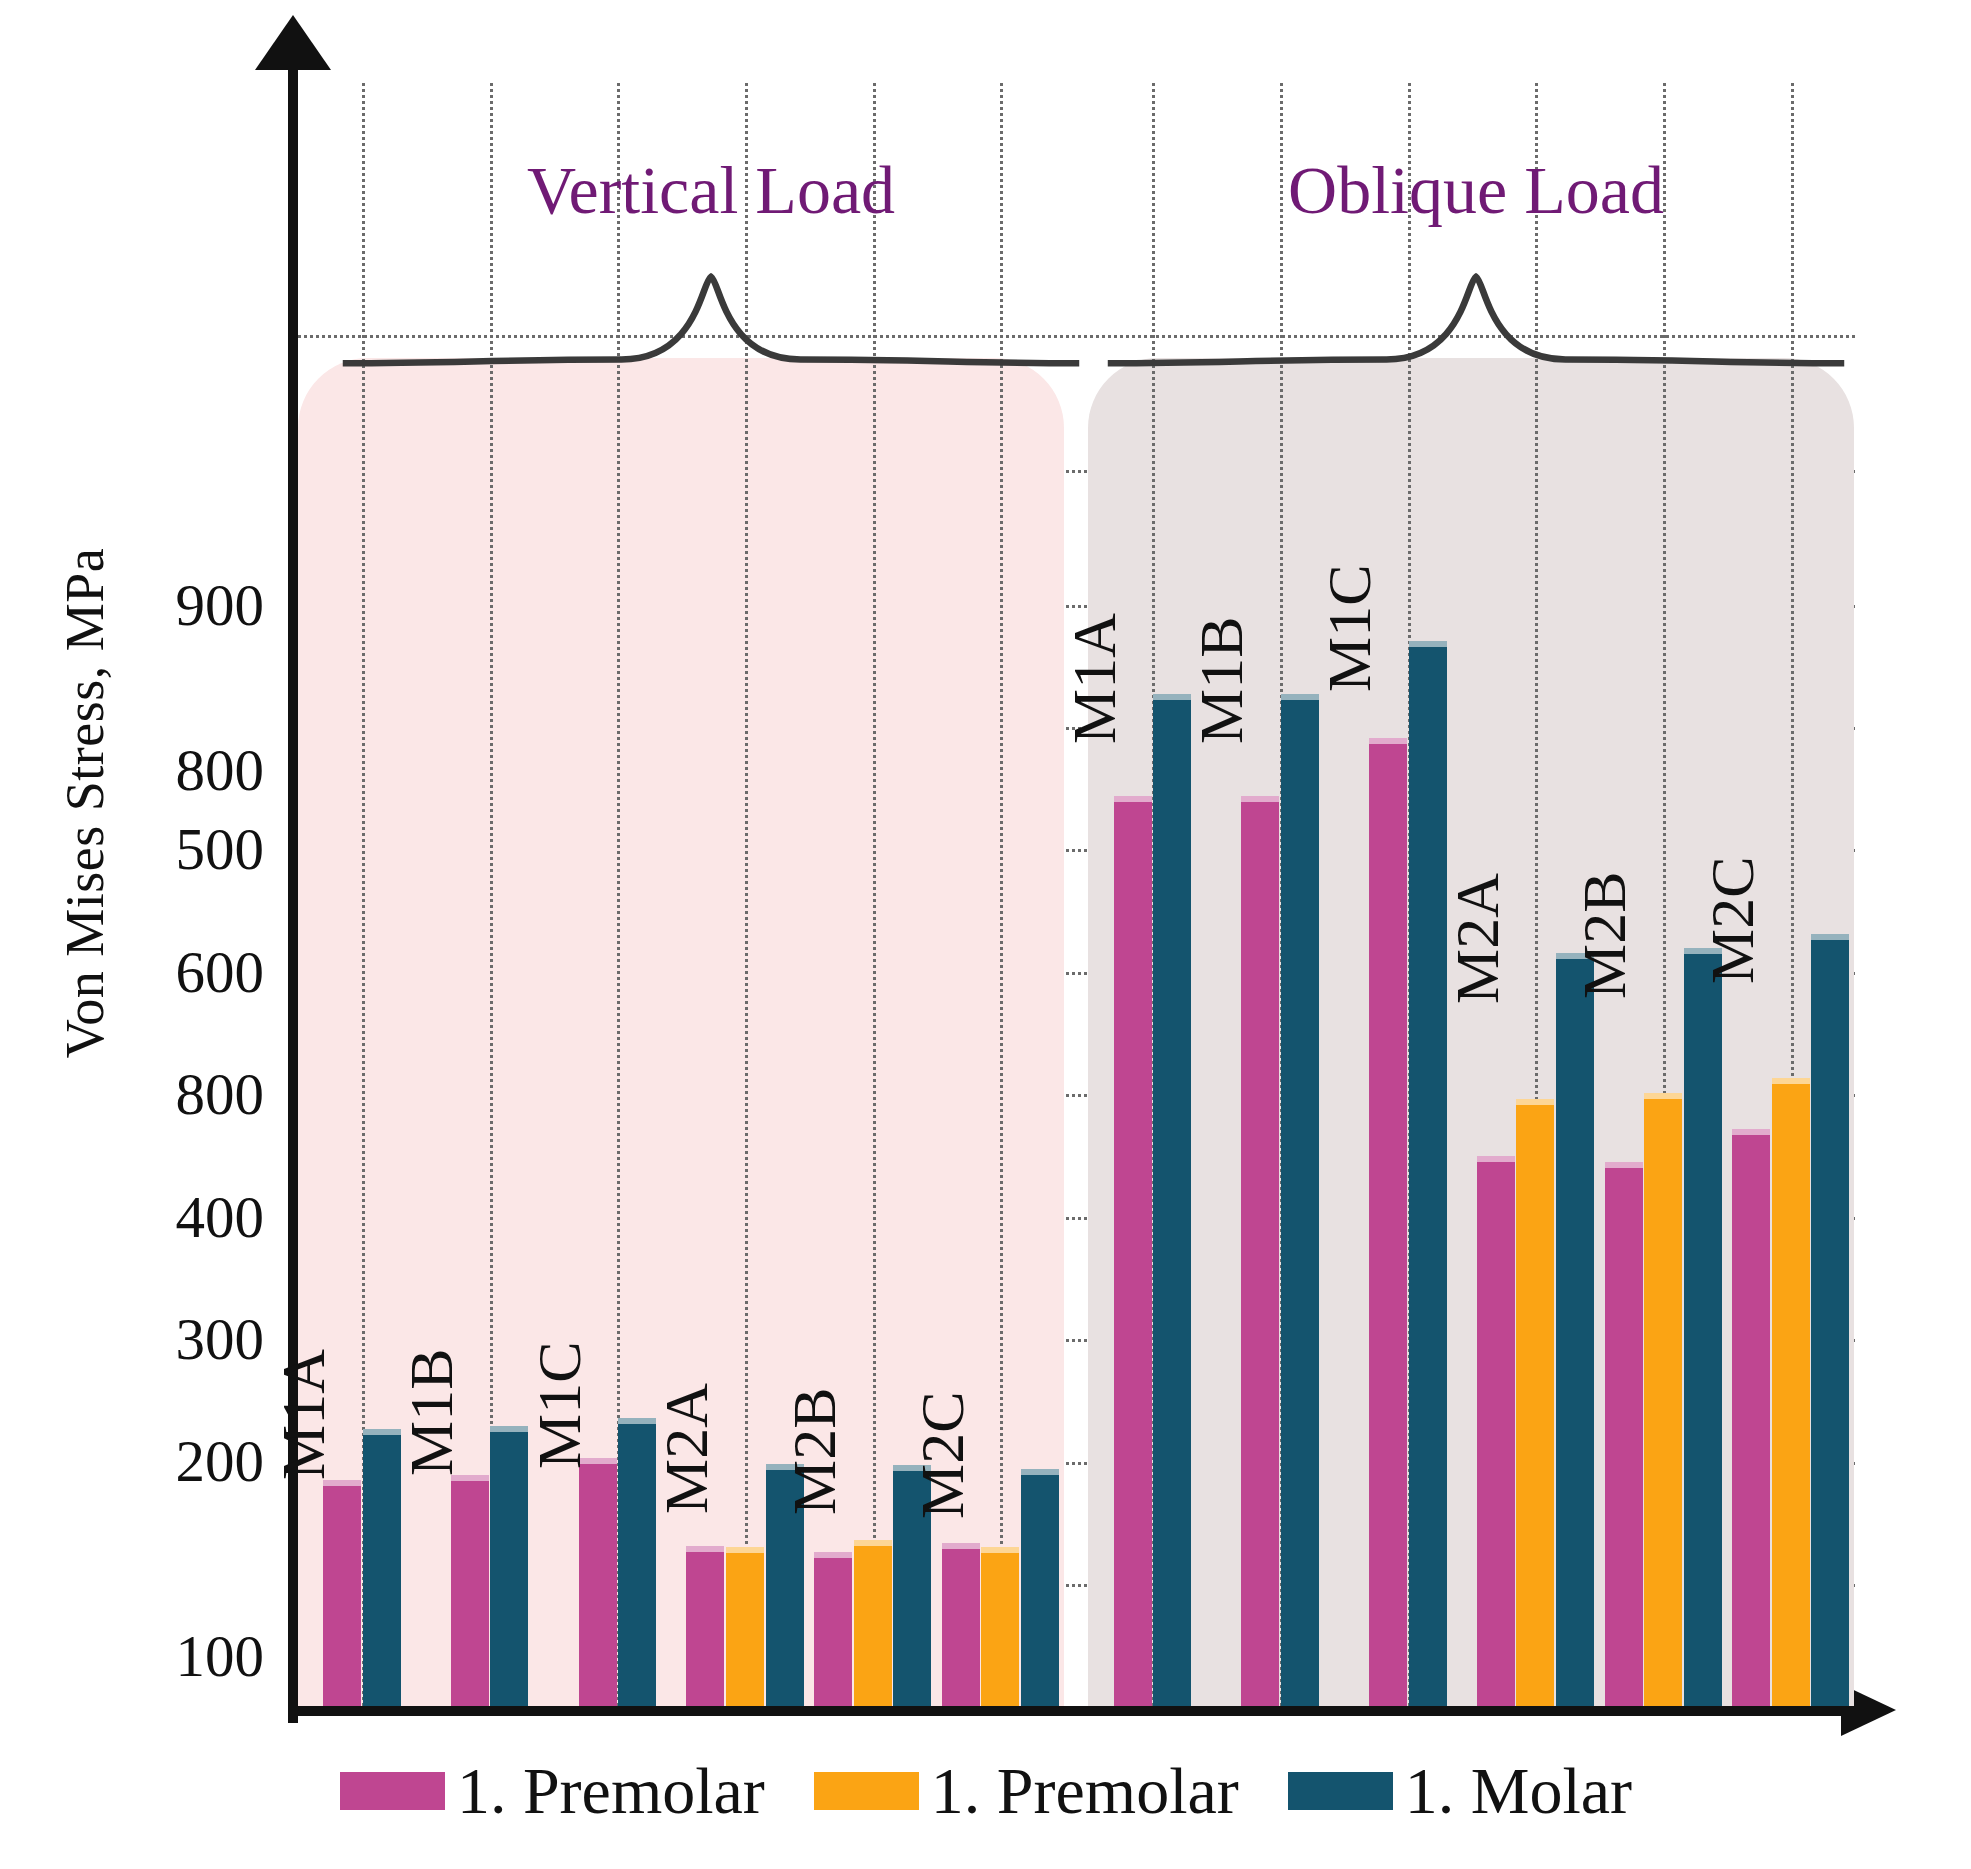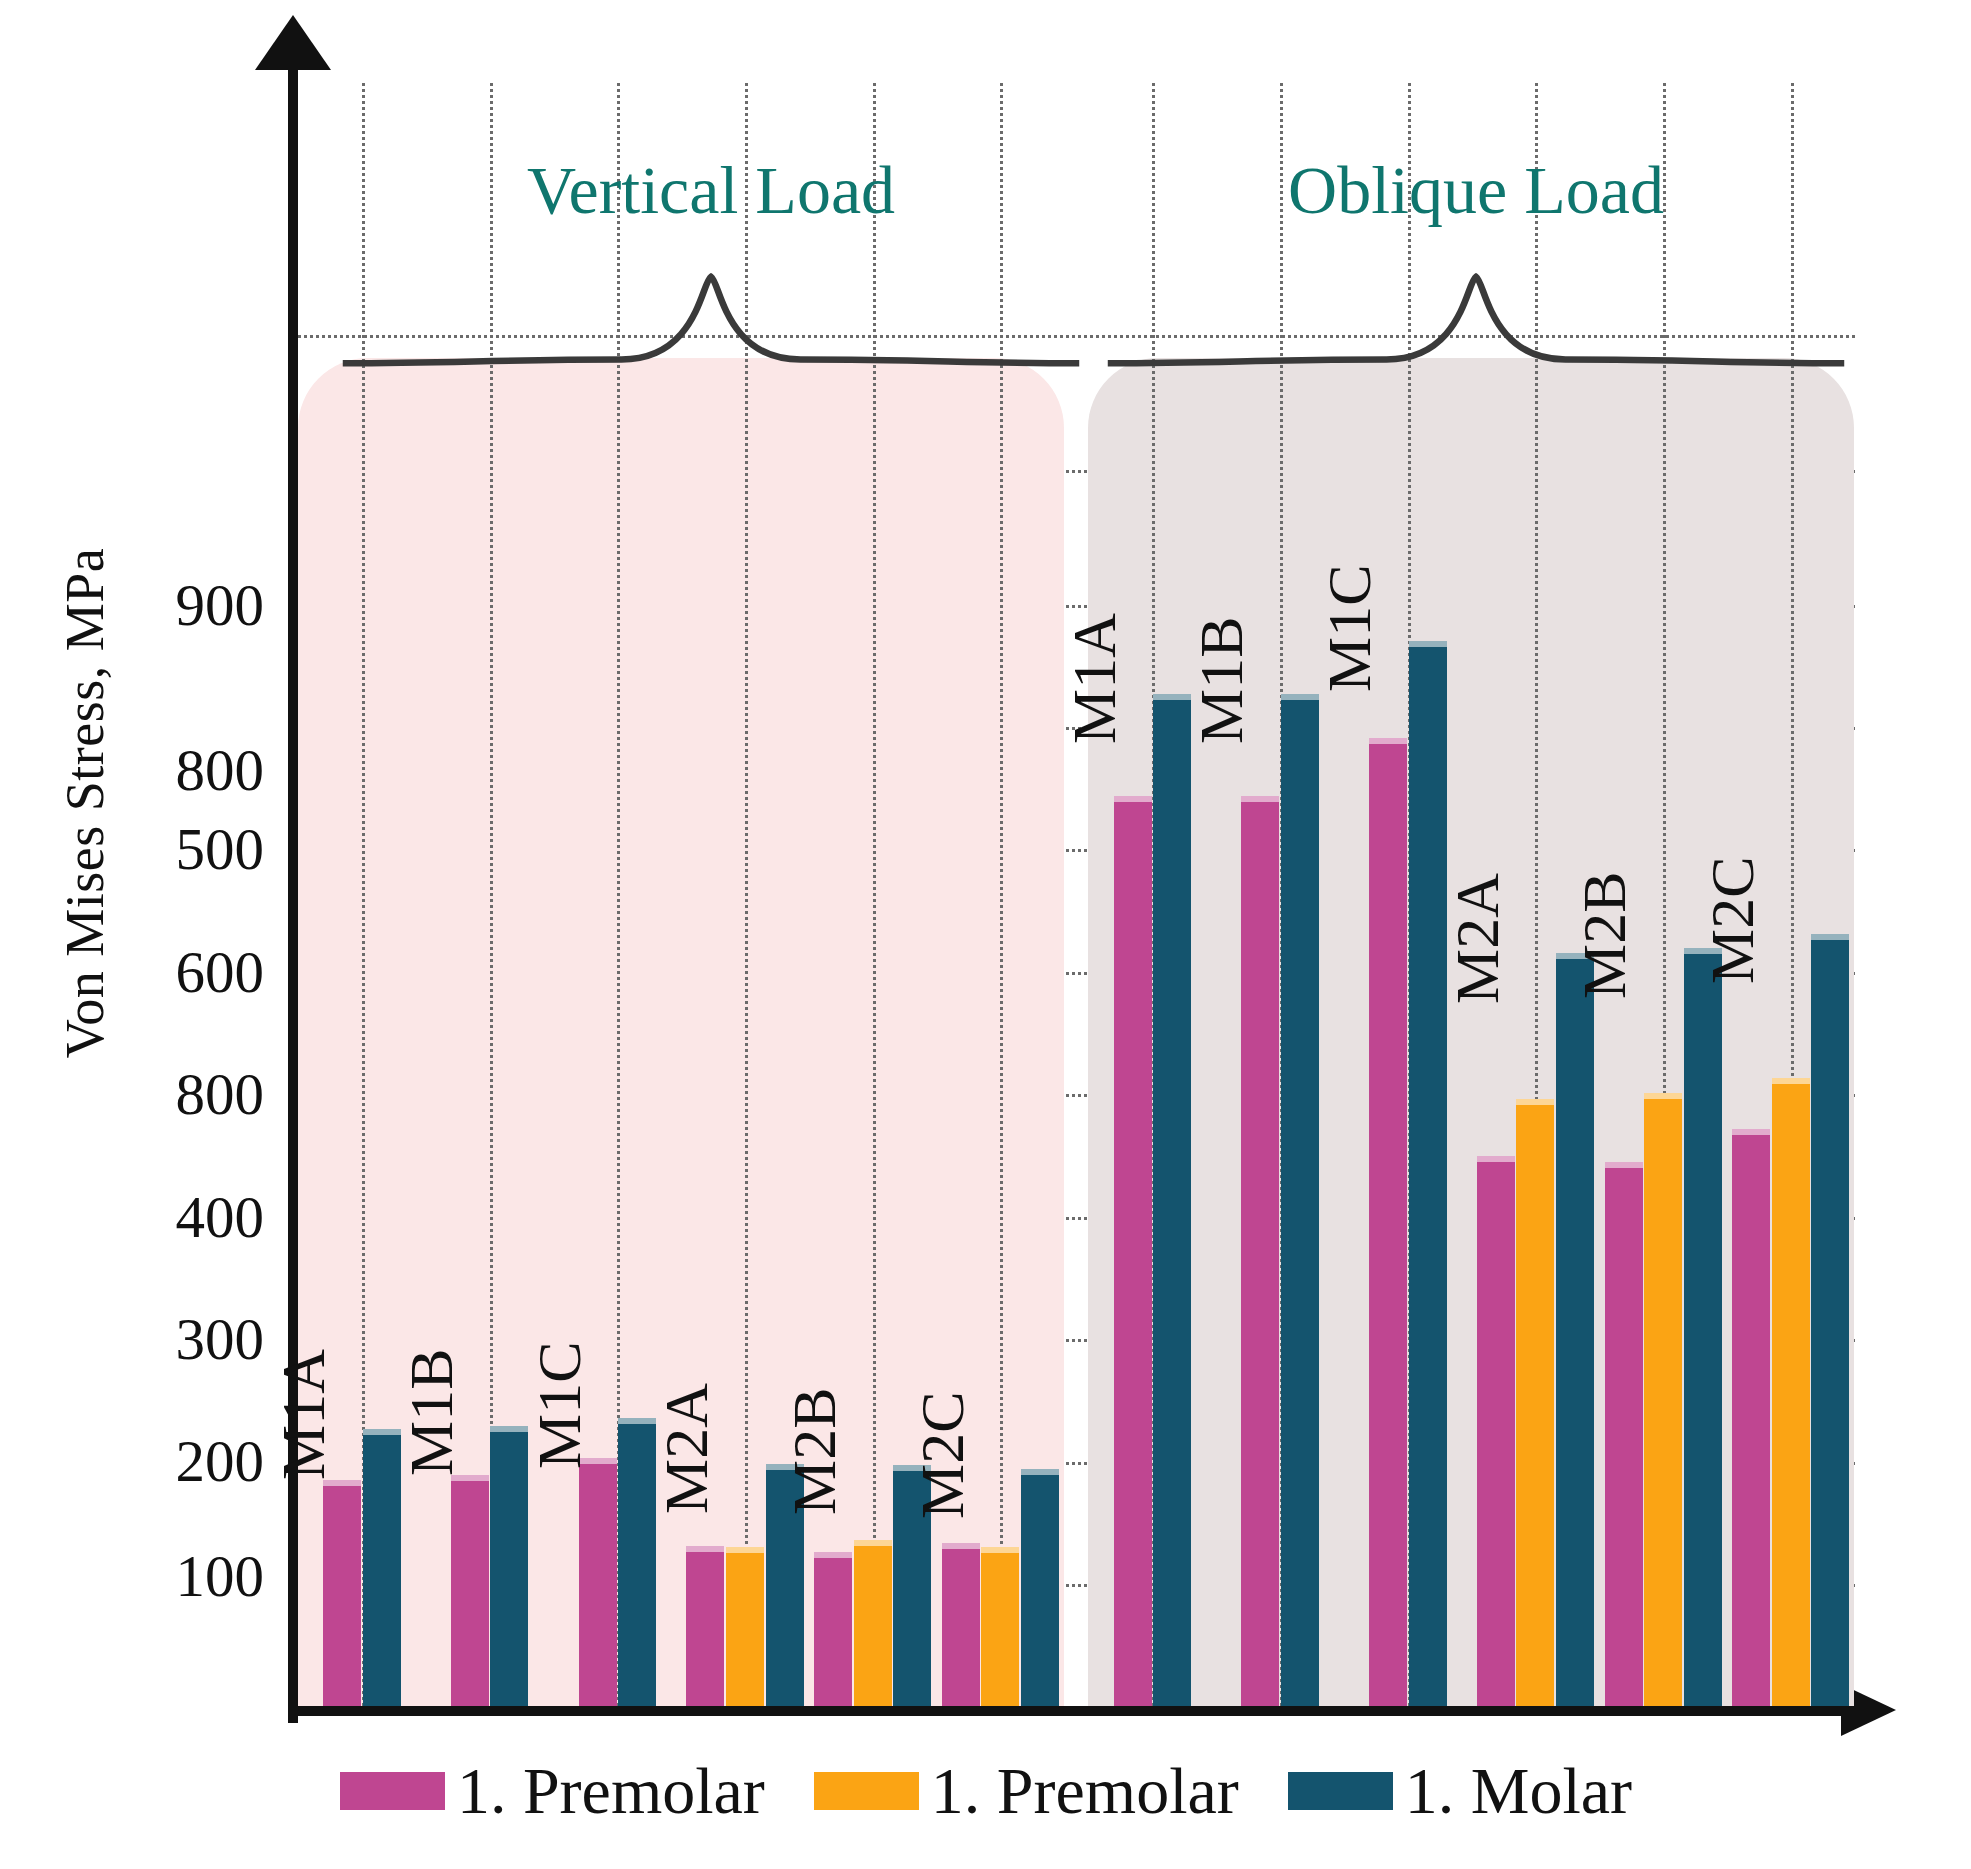--- a/index.html
+++ b/index.html
@@ -36,21 +36,21 @@
 
   
   .panel{position:absolute;bottom:0;border-radius:70px 70px 0 0;}
   .panel.vertical{background:#fbe7e7;}
   .panel.oblique{background:#e8e1e1;}
 
   
   .brace{position:absolute;}
 
   
-  .grouptitle{position:absolute;font-size:68px;color:#0f766e;text-align:center;white-space:nowrap;}
+  .grouptitle{position:absolute;font-size:68px;color:#701a75;text-align:center;white-space:nowrap;}
 
   
   .bar{position:absolute;bottom:0;}
   .bar .cap{position:absolute;left:0;right:0;top:0;height:5.6px;background:rgba(255,255,255,.55);}
 
   
   .catlabel{position:absolute;font-size:62px;color:#111;white-space:nowrap;
             transform-origin:left bottom;transform:rotate(-90deg);}
 
   
@@ -69,21 +69,21 @@
 
   <div class="yticks" id="yticks">
       <div class="ytick" style="top: 605px;">900</div>
       <div class="ytick" style="top: 770px;">800</div>
       <div class="ytick" style="top: 849px;">500</div>
       <div class="ytick" style="top: 972px;">600</div>
       <div class="ytick" style="top: 1094px;">800</div>
       <div class="ytick" style="top: 1217px;">400</div>
       <div class="ytick" style="top: 1339px;">300</div>
       <div class="ytick" style="top: 1461px;">200</div>
-      <div class="ytick" style="top: 1576px;">100</div>
+      <div class="ytick" style="top: 1656px;">100</div>
     </div>
 
   <div class="y-arrow"></div>
   <div class="y-axis"></div>
   <div class="x-axis"></div>
   <div class="x-arrow"></div>
 
   <div class="plot" id="plot">
       <div class="hgrid" style="top: 1501px;"></div>
       <div class="hgrid" style="top: 1379px;"></div>

